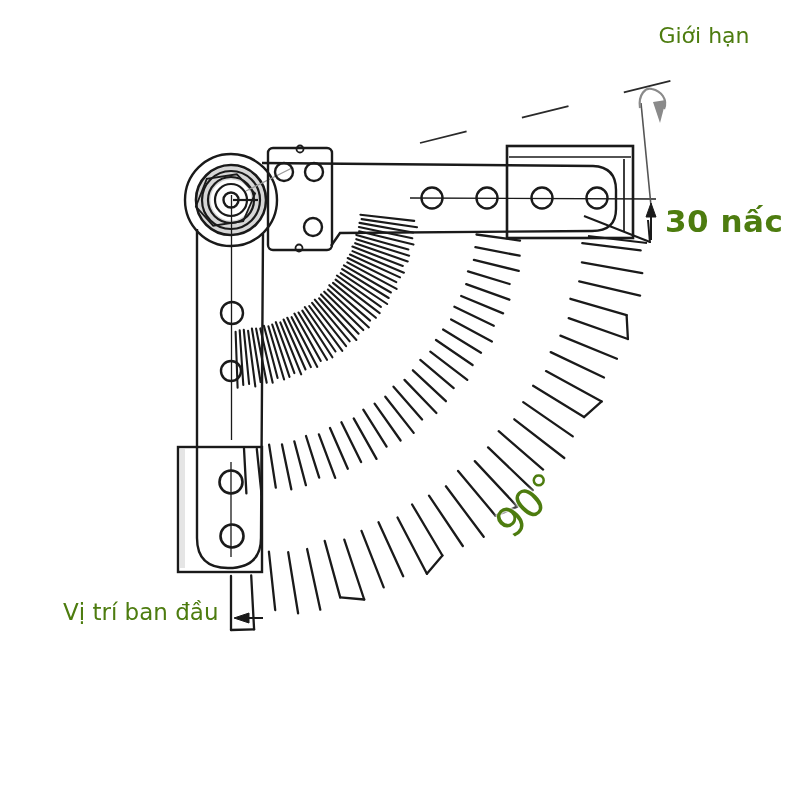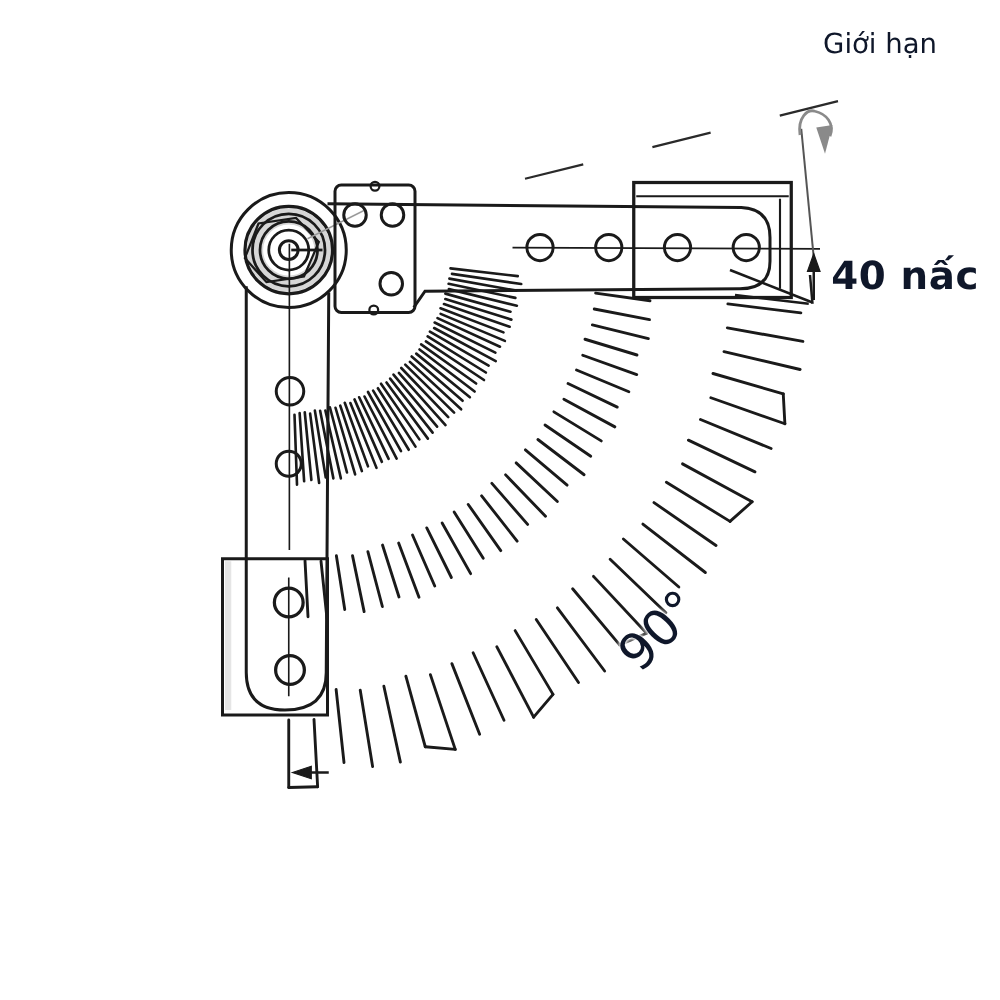--- a/index.html
+++ b/index.html
@@ -1,17 +1,17 @@
 <!DOCTYPE html>
 <html><head>
 <meta charset="utf-8">
 <style>
   html,body{margin:0;padding:0;background:#ffffff;}
   .stage{position:relative;width:800px;height:800px;background:#fff;overflow:hidden;
-         font-family:"DejaVu Sans","Liberation Sans",sans-serif;color:#0f172a;}
+         font-family:"DejaVu Sans","Liberation Sans",sans-serif;color:#4d7c0f;}
   .stage svg{position:absolute;left:0;top:0;}
   .lbl{position:absolute;white-space:nowrap;}
   .lbl-limit{left:628px;top:21px;width:152px;text-align:center;font-size:22px;line-height:1.35;}
   .lbl-limit span{display:block;}
   .lbl-steps{left:665px;top:203px;font-size:31px;font-weight:bold;letter-spacing:0.5px;}
   .lbl-angle{left:492px;top:482px;font-size:40px;transform:rotate(-45deg);
              text-shadow:0 0 3px #fff,0 0 3px #fff,0 0 5px #fff;}
   .lbl-initial{left:63px;top:599px;font-size:23px;}
 </style>
 </head>
@@ -203,16 +203,17 @@
     <g stroke="#1a1a1a" fill="#1a1a1a">
       <polygon points="234,618 249,613 249,623"></polygon>
       <line x1="248" y1="618" x2="263" y2="618" stroke-width="2"></line>
     </g>
   </g>
 </svg>
 
 <div class="lbl lbl-limit">
   <span>Giới hạn</span>
 </div>
-<div class="lbl lbl-steps">40 nấc</div>
+<div class="lbl lbl-steps">30 nấc</div>
 <div class="lbl lbl-angle">90°</div>
+<div class="lbl lbl-initial">Vị trí ban đầu</div>
 
 </div>
 
 </body></html>

